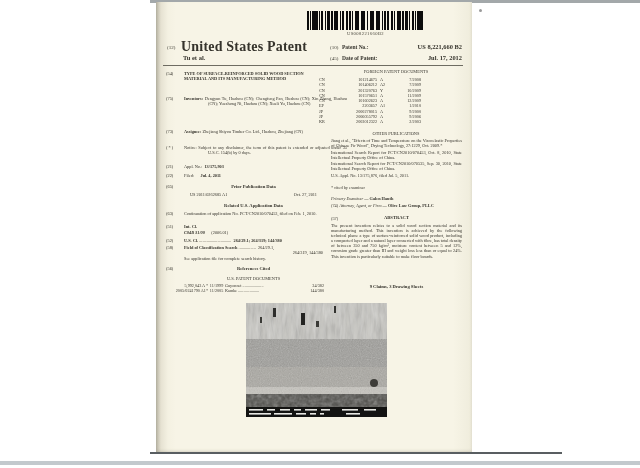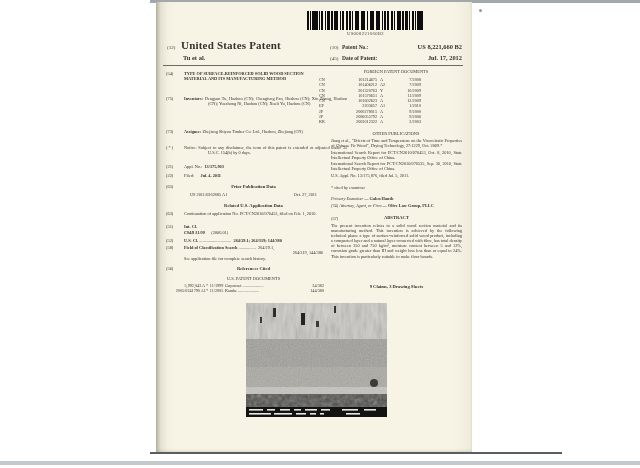--- a/index.html
+++ b/index.html
@@ -12,21 +12,21 @@
   .topstrip{left:150px;top:0;width:490px;height:3px;background:#a3a8aa;}
   .botline{left:150px;top:452px;width:412px;height:2px;background:#595e61;}
   .botband{left:0;top:461px;width:640px;height:4px;background:#c3c9cd;}
   .speck{left:479px;top:9px;width:3px;height:3px;border-radius:50%;background:#9a9a9a;}
   .barcode{left:307px;top:11px;width:117px;height:19px;background:
      repeating-linear-gradient(90deg,#0c0c0c 0 1px,transparent 1px 3px),
      repeating-linear-gradient(90deg,#0c0c0c 0 2px,transparent 2px 7px),
      repeating-linear-gradient(90deg,#0c0c0c 0 1px,transparent 1px 5px);}
   .bctext{left:303px;top:31px;width:125px;text-align:center;font-size:4.6px;letter-spacing:.4px;color:#4a473d;}
   .t-num{font-size:5px;color:#3c3a32;}
-  .bigtitle{font-size:11px;font-weight:bold;letter-spacing:.2px;}
+  .bigtitle{font-size:14px;font-weight:bold;letter-spacing:.2px;}
   .authors{font-size:6.5px;font-weight:bold;}
   .hlabel{font-size:5.5px;font-weight:bold;}
   .hval{font-size:6.4px;font-weight:bold;text-align:right;}
   .rule{height:1px;background:#6e6c62;}
   .body{font-size:4.3px;line-height:5.1px;text-align:justify;}
   .fnum{position:absolute;left:166px;width:16px;font-size:4.4px;}
   .lbody{position:absolute;left:184px;width:139px;}
   .hang{padding-left:24px;text-indent:-24px;}
   .b{font-weight:bold;}
   .i{font-style:italic;}

